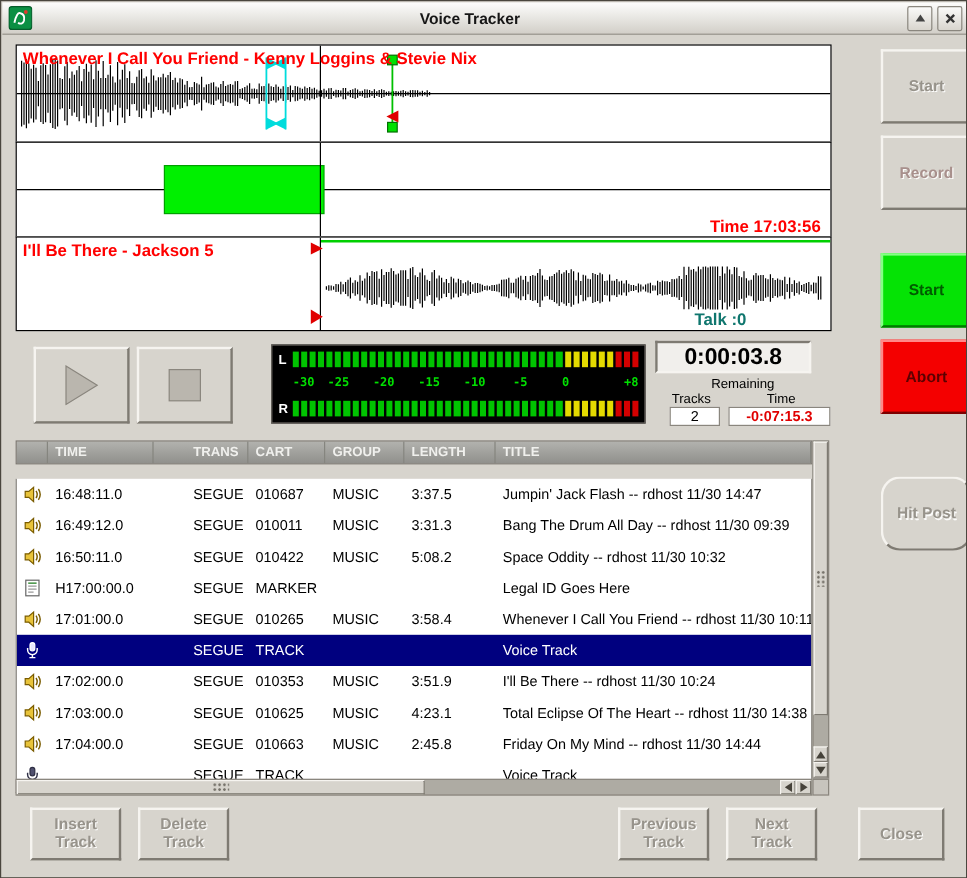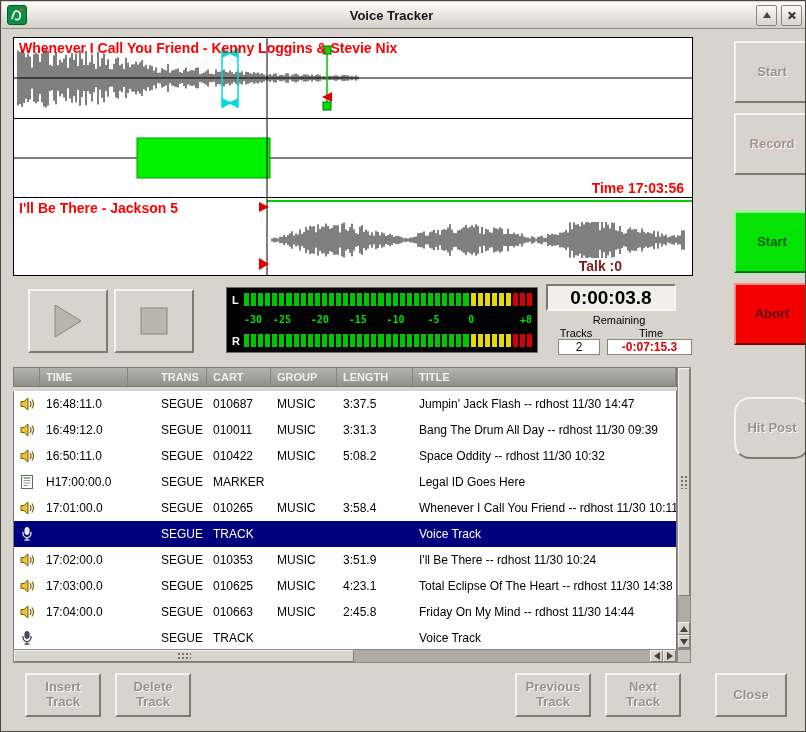--- a/index.html
+++ b/index.html
@@ -21,21 +21,21 @@
   .glyph-x::after{transform:rotate(-45deg);}
 
   
   .panel{position:absolute;background:#fff;border:1px solid #000;box-sizing:border-box;}
   #p1{left:12px;top:36px;width:680px;height:82px;}
   #p2{left:12px;top:117px;width:680px;height:80px;}
   #p3{left:12px;top:196px;width:680px;height:79px;}
   .panel svg{position:absolute;left:0;top:0;width:100%;height:100%;}
   .wave-title{position:absolute;left:5px;top:2px;color:#ff0000;font-size:14px;font-weight:bold;white-space:nowrap;z-index:2;}
   .time-overlay{position:absolute;right:8px;bottom:1px;color:#ff0000;font-size:14px;font-weight:bold;z-index:2;}
-  .talk-overlay{position:absolute;right:70px;bottom:1px;color:#7f1d1d;font-size:14px;font-weight:bold;z-index:2;}
+  .talk-overlay{position:absolute;right:70px;bottom:1px;color:#0f766e;font-size:14px;font-weight:bold;z-index:2;}
 
   
   .tbtn{position:absolute;width:76px;height:60px;background:#d7d4cd;border:2px solid;
     border-color:#f6f4f0 #7e7a72 #7e7a72 #f6f4f0;display:flex;align-items:center;justify-content:center;}
   #playBtn{left:27px;top:288px;}
   #stopBtn{left:113px;top:288px;}
 
   
   .meter{position:absolute;left:225px;top:286px;width:312px;height:66px;background:#000;
     border:1px solid #6e6a64;box-sizing:border-box;padding:4px 5px;display:flex;flex-direction:column;justify-content:space-between;}
@@ -72,21 +72,21 @@
   #btnAbort{top:282px;background:#f40000;border-color:#ff8888 #7e0000 #7e0000 #ff8888;color:#5c0000;text-shadow:none;}
   #btnHitPost{top:396px;border-radius:16px;}
   #btnDoOver{top:576px;}
 
   
   .table{position:absolute;left:12px;top:366px;width:678px;height:296px;}
   .thead{position:absolute;left:0;top:0;width:664px;height:20px;background:linear-gradient(#b2b2ae,#90908c);
     border:1px solid #7e7a74;box-sizing:border-box;display:flex;}
   .th{color:#f0f0ed;font-size:11px;font-weight:bold;padding:3px 0 0 6px;box-sizing:border-box;
     border-right:1px solid #85857f;white-space:nowrap;overflow:hidden;}
-  .tbody{position:absolute;left:0;top:24px;width:664px;height:262px;background:#fff;
+  .tbody{position:absolute;left:0;top:32px;width:664px;height:262px;background:#fff;
     border:1px solid #7e7a74;border-top:none;box-sizing:border-box;overflow:hidden;}
   .prow{display:flex;height:26px;align-items:center;font-size:12px;color:#000;}
   .prow.selected{background:#00007f;color:#fff;}
   .cell{padding-left:6px;box-sizing:border-box;white-space:nowrap;overflow:hidden;flex:0 0 auto;}
   .c-icon{width:26px;padding-left:5px;display:flex;align-items:center;}
   .c-time{width:88px;}
   .c-trans{width:52px;margin-left:27px;}
   .c-cart{width:64px;}
   .c-group{width:66px;}
   .c-length{width:76px;}

